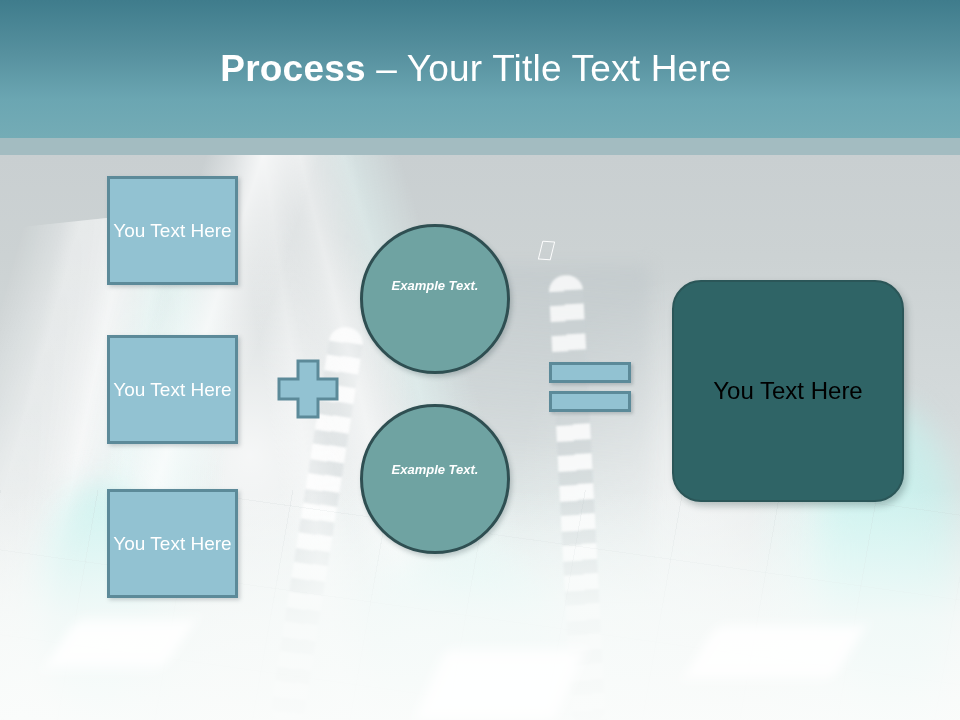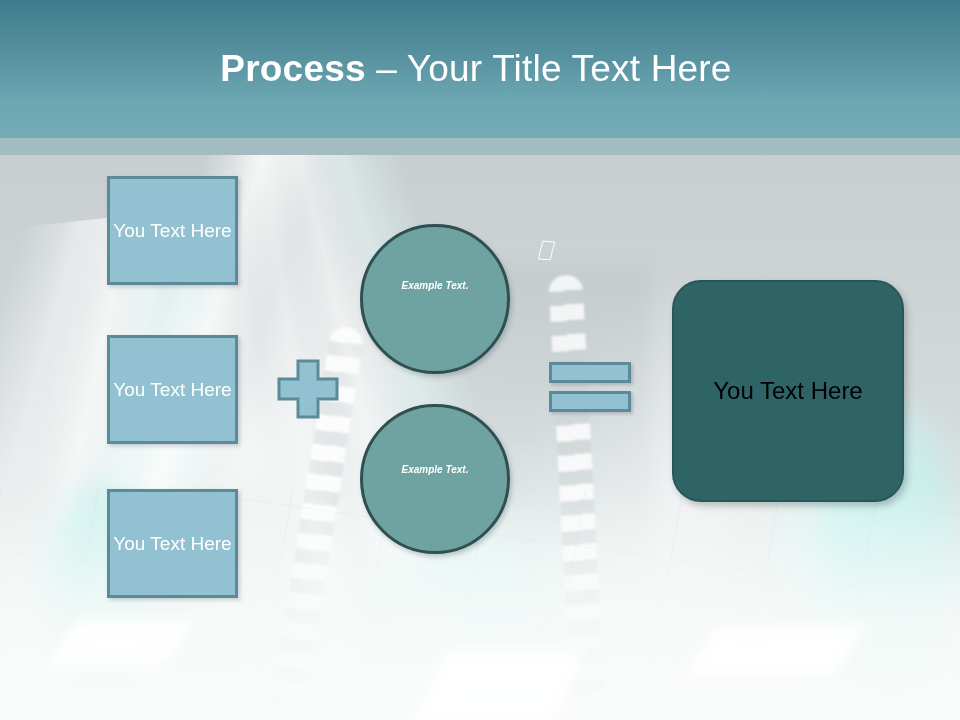--- a/index.html
+++ b/index.html
@@ -191,21 +191,21 @@
 
   .circle {
     position: absolute;
     width: 150px;
     height: 150px;
     border-radius: 50%;
     background: #6fa3a2;
     border: 3px solid #2f4f52;
     box-sizing: border-box;
     color: #ffffff;
-    font-size: 10px;
+    font-size: 13px;
     line-height: 23px;
     font-weight: bold;
     font-style: italic;
     text-align: center;
     display: flex;
     align-items: center;
     justify-content: center;
     box-shadow: 2px 3px 5px rgba(70,90,92,0.3);
   }
   .circle-1 { left: 360px; top: 224px; }

